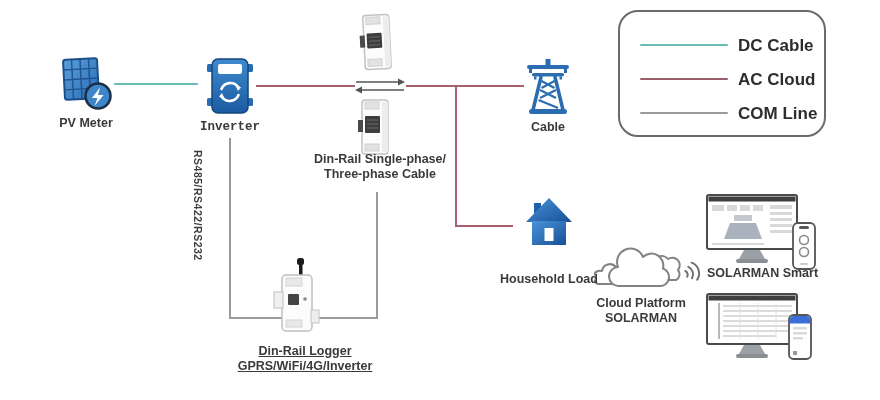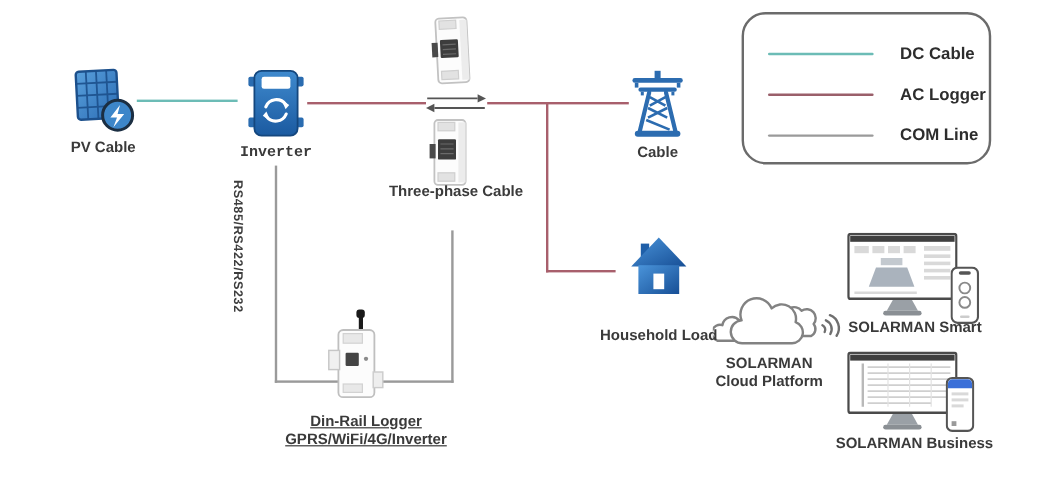--- a/index.html
+++ b/index.html
@@ -22,21 +22,21 @@
   }
   
   .legend{
     position:absolute;left:618px;top:10px;width:204px;height:123px;
     border:2px solid #6b6b6b;border-radius:20px;background:#fff;z-index:4;
   }
   .legend-row{position:absolute;left:0;width:100%;height:2px;}
   .legend-swatch{position:absolute;left:20px;top:0;width:88px;height:2px;border-radius:1px;}
   .legend-label{
     position:absolute;left:118px;top:-8px;
-    font-size:14px;font-weight:600;color:#2d2d2d;white-space:nowrap;margin-left:12px;
+    font-size:17px;font-weight:600;color:#2d2d2d;white-space:nowrap;
   }
 </style>
 </head>
 <body>
 
 <div id="canvas">
 
   <div class="line" style="left: 114px; top: 83px; width: 84px; height: 2px; background-color: rgb(108, 188, 182);"></div>
 
   <div class="line" style="left: 256px; top: 85px; width: 99px; height: 2px; background-color: rgb(168, 95, 108);"></div>
@@ -70,21 +70,21 @@
           <line x1="23" y1="3" x2="23" y2="43"></line>
           <line x1="31.5" y1="3" x2="31.5" y2="43"></line>
         <line x1="6" y1="13" x2="40" y2="13"></line>
           <line x1="6" y1="23" x2="40" y2="23"></line>
           <line x1="6" y1="33" x2="40" y2="33"></line>
       </g>
     </g>
     <circle cx="40" cy="40" r="12.5" fill="#3d86c9" stroke="#1b2e42" stroke-width="2.5"></circle>
     <polygon points="42,31.5 34,42 39.5,42 36.5,50 45.5,39 40,39" fill="#ffffff"></polygon>
   </svg>
-  <div class="node-label" style="left:36px;top:116px;width:100px;">PV Cable</div>
+  <div class="node-label" style="left:36px;top:116px;width:100px;">PV Meter</div>
 
   <svg class="icon" style="left:205px;top:56px;" width="50" height="60" viewBox="0 0 50 60">
     <defs>
       <linearGradient id="invg" x1="0" y1="0" x2="0" y2="1">
         <stop offset="0" stop-color="#3f8ace"></stop>
           <stop offset="1" stop-color="#1b5aa0"></stop>
       </linearGradient>
     </defs>
     <g fill="#2a6cb0">
       <rect x="2" y="8" width="7" height="8" rx="1.5"></rect>
@@ -123,20 +123,21 @@
     <rect x="15" y="46" width="14" height="7" fill="#e2e2e2" stroke="#cfcfcf" stroke-width="1"></rect>
     <rect x="8" y="22" width="5" height="12" fill="#4a4a4a"></rect>
     <rect x="15" y="18" width="15" height="17" rx="1" fill="#3d3d3d"></rect>
     <g stroke="#6a6a6a" stroke-width="1">
         <line x1="17" y1="22" x2="28" y2="22"></line>
         <line x1="17" y1="26" x2="28" y2="26"></line>
         <line x1="17" y1="30" x2="28" y2="30"></line>
       </g>
   </svg>
   <div class="node-label" style="left:300px;top:152px;width:160px;">
+    <div>Din-Rail Single-phase/</div>
     <div>Three-phase Cable</div>
   </div>
 
   <svg class="icon" style="left:522px;top:58px;" width="52" height="58" viewBox="0 0 52 58">
     <g fill="#2c6cb0">
       <rect x="23.5" y="1" width="5" height="7"></rect>
       <rect x="5" y="7" width="42" height="4" rx="2"></rect>
       <rect x="7" y="11" width="3" height="4"></rect>
         <rect x="42" y="11" width="3" height="4"></rect>
       <rect x="10" y="15" width="32" height="3.5" rx="1.75"></rect>
@@ -173,22 +174,22 @@
     </g>
   </svg>
   <svg class="icon" style="left:680px;top:258px;transform:rotate(-18deg);" width="24" height="28" viewBox="0 0 24 28">
     <g stroke="#6f6f6f" stroke-width="2" fill="none" stroke-linecap="round">
       <path d="M6 11 a4.2 4.2 0 0 1 0 6"></path>
       <path d="M10 8 a8 8 0 0 1 0 12"></path>
       <path d="M14.5 5 a11.5 11.5 0 0 1 0 18"></path>
     </g>
   </svg>
   <div class="node-label" style="left:581px;top:296px;width:120px;">
+    <div>Cloud Platform</div>
     <div>SOLARMAN</div>
-    <div>Cloud Platform</div>
   </div>
 
   <svg class="icon" style="left:706px;top:194px;" width="92" height="72" viewBox="0 0 92 72">
     <rect x="1" y="1" width="90" height="54" rx="2" fill="#ffffff" stroke="#4a4a4a" stroke-width="2"></rect>
     <rect x="2.5" y="2.5" width="87" height="5" fill="#3f3f3f"></rect>
     <g fill="#d9d9d9">
       <rect x="6" y="11" width="12" height="6"></rect>
         <rect x="21" y="11" width="10" height="6"></rect>
       <rect x="34" y="11" width="10" height="6"></rect>
         <rect x="47" y="11" width="10" height="6"></rect>
@@ -237,21 +238,20 @@
   <svg class="icon" style="left:788px;top:314px;z-index:3;" width="24" height="46" viewBox="0 0 24 46">
     <rect x="1" y="1" width="22" height="44" rx="4.5" fill="#ffffff" stroke="#555555" stroke-width="1.8"></rect>
     <path d="M2 5.5 a3.5 3.5 0 0 1 3.5 -3.5 h13 a3.5 3.5 0 0 1 3.5 3.5 v4 h-20 z" fill="#3a6fd8"></path>
     <g fill="#d9d9d9">
       <rect x="5" y="13" width="14" height="2.5"></rect>
         <rect x="5" y="18" width="14" height="2.5"></rect>
       <rect x="5" y="23" width="10" height="2.5"></rect>
     </g>
     <rect x="5" y="37" width="4" height="4" fill="#9a9a9a"></rect>
   </svg>
-  <div class="node-label" style="left:692px;top:362px;width:140px;">SOLARMAN Business</div>
 
   <svg class="icon" style="left:272px;top:256px;" width="56" height="84" viewBox="0 0 56 84">
     <rect x="27" y="3" width="3.5" height="17" fill="#1a1a1a"></rect>
     <rect x="25" y="2" width="7" height="7" rx="2.5" fill="#1a1a1a"></rect>
     <rect x="10" y="19" width="30" height="56" rx="4" fill="#fcfcfc" stroke="#bfbfbf" stroke-width="1.5"></rect>
     <rect x="14" y="22" width="16" height="8" fill="#e8e8e8" stroke="#d2d2d2" stroke-width="1"></rect>
     <rect x="2" y="36" width="9" height="16" fill="#f0f0f0" stroke="#c6c6c6" stroke-width="1.2"></rect>
     <rect x="16" y="38" width="11" height="11" rx="1" fill="#444444"></rect>
     <circle cx="33" cy="43" r="1.8" fill="#8a8a8a"></circle>
     <rect x="39" y="54" width="8" height="13" fill="#eeeeee" stroke="#cccccc" stroke-width="1.2"></rect>
@@ -264,21 +264,21 @@
 
   <div class="vlabel" style="left:192px;top:140px;">RS485/RS422/RS232</div>
 
   <div class="legend">
     <div class="legend-row" style="top:32px;">
       <span class="legend-swatch" style="background-color: rgb(108, 188, 182);"></span>
       <span class="legend-label">DC Cable</span>
     </div>
     <div class="legend-row" style="top:66px;">
       <span class="legend-swatch" style="background-color: rgb(154, 95, 106);"></span>
-      <span class="legend-label">AC Logger</span>
+      <span class="legend-label">AC Cloud</span>
     </div>
     <div class="legend-row" style="top:100px;">
       <span class="legend-swatch" style="background-color: rgb(154, 154, 154);"></span>
       <span class="legend-label">COM Line</span>
     </div>
   </div>
 
 </div>
 
 </body></html>

